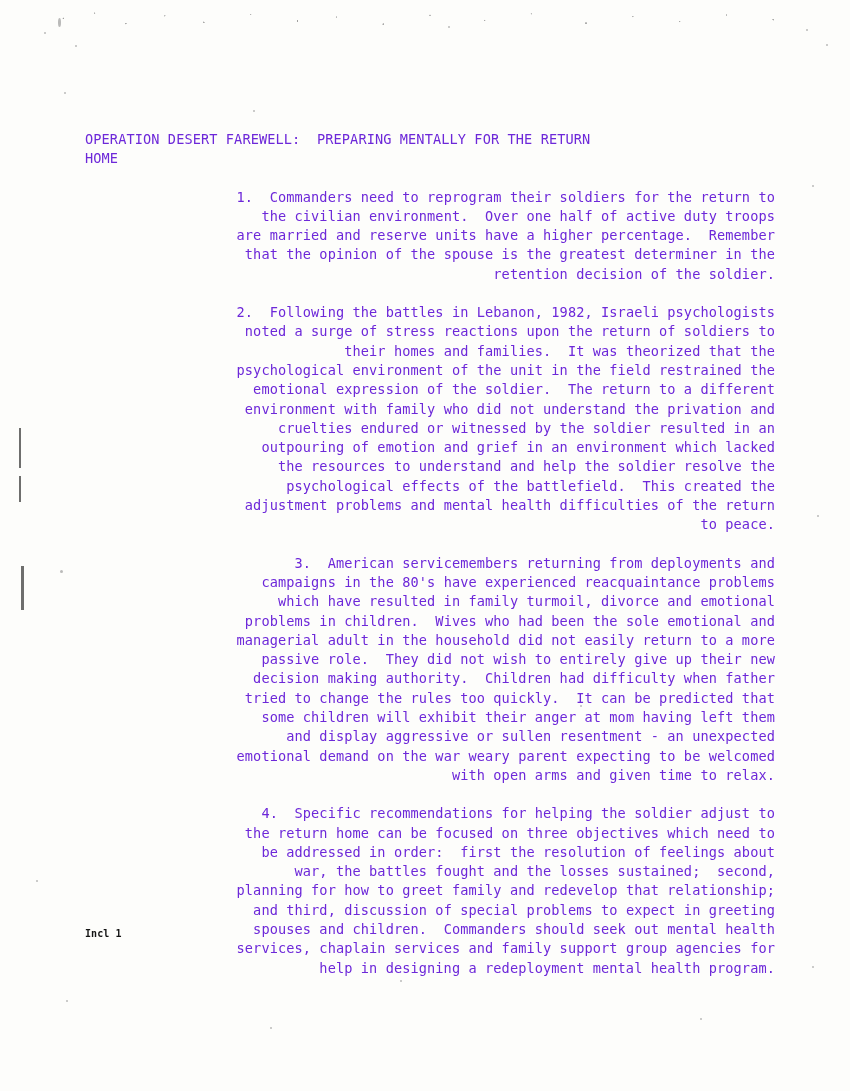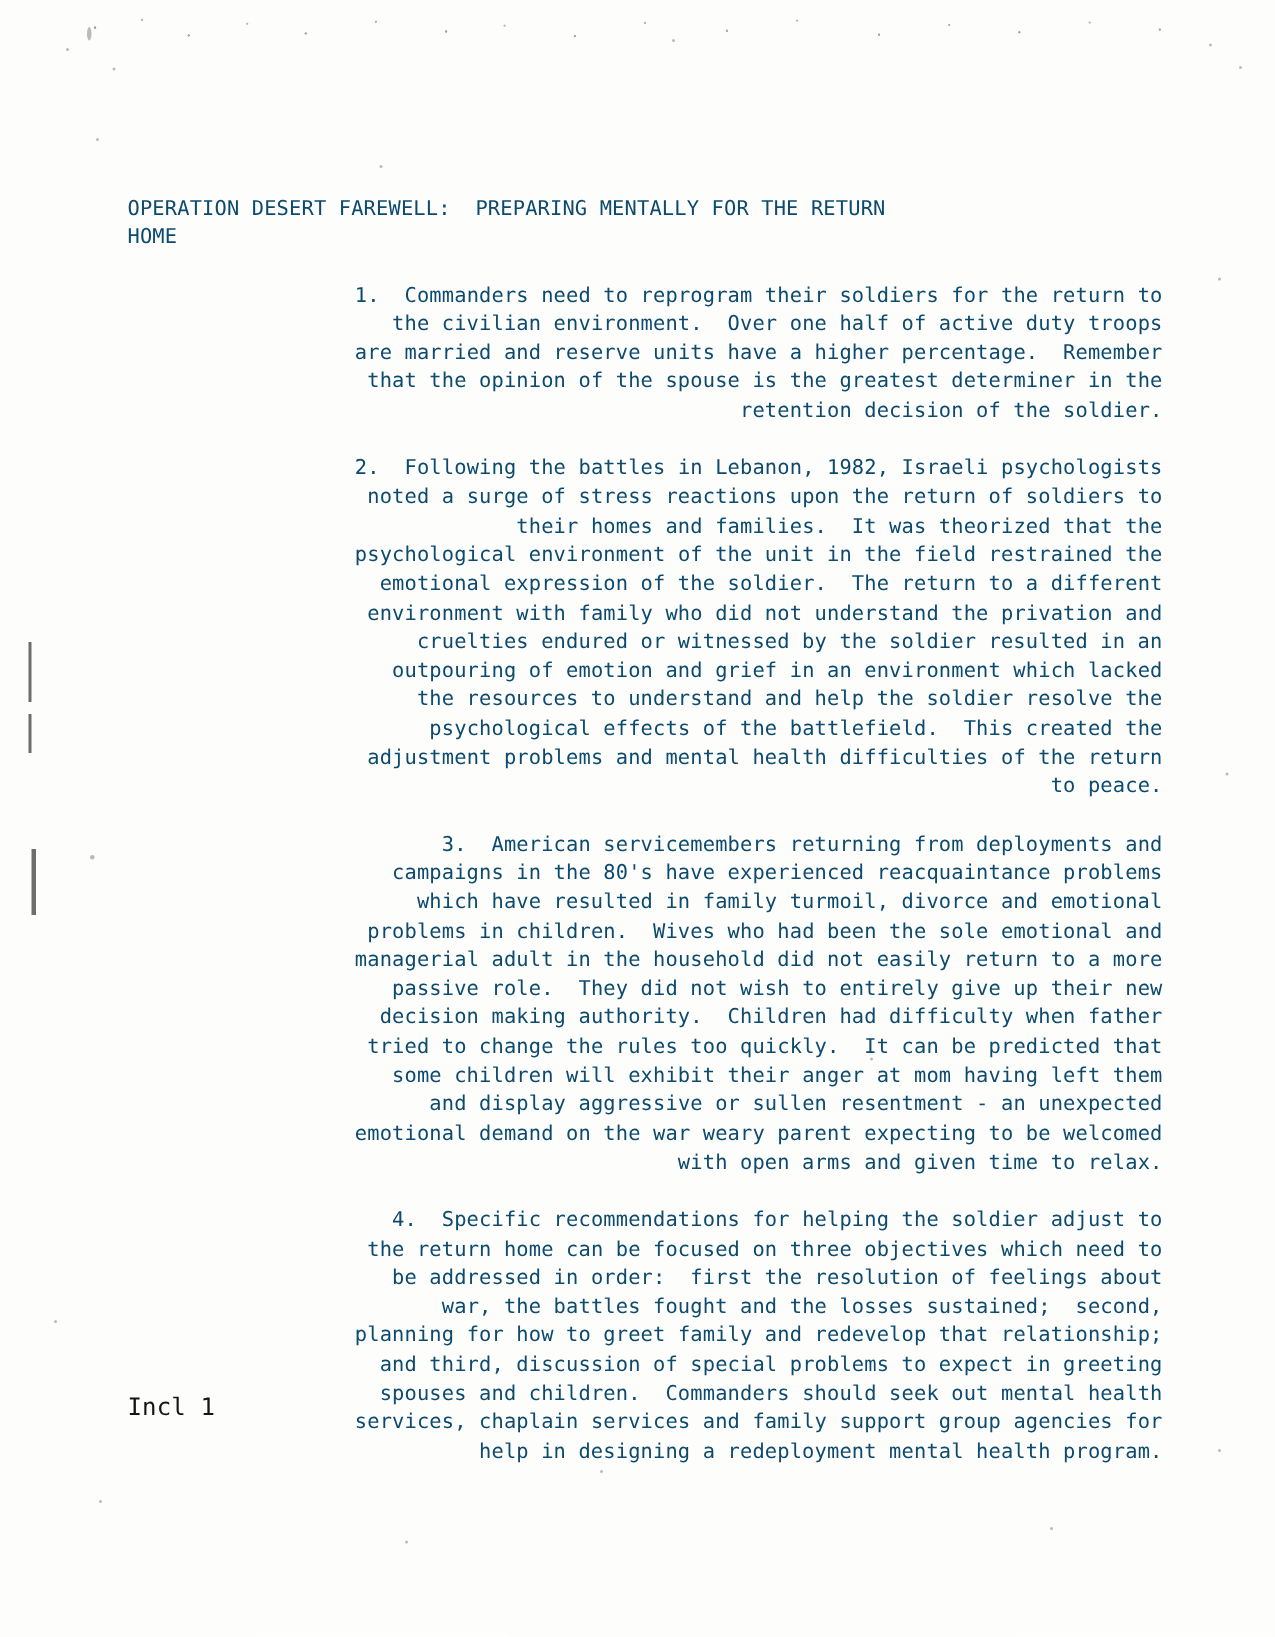--- a/index.html
+++ b/index.html
@@ -61,44 +61,45 @@
     background: #4a4a4a;
     pointer-events: none;
     opacity: 0.8;
   }
 
   .doc-body {
     position: absolute;
     left: 85px;
     top: 130px;
     width: 690px;
-    color: #0c4a6e;
+    color: #6d28d9;
     font-size: 13.6px;
     line-height: 19.3px;
     letter-spacing: 0.1px;
   }
 
   .doc-title {
     white-space: pre-wrap;
     margin-bottom: 19px;
   }
 
   .para {
     white-space: pre-wrap;
     margin-bottom: 19px;
     text-align: right;
   }
 
   .incl {
     position: absolute;
     left: 85px;
     top: 928px;
-    font-size: 16px;
+    font-size: 10px;
     color: #141414;
     letter-spacing: 0.1px;
+    font-weight: bold;
   }
 </style>
 </head>
 <body>
 
 <div class="page">
 
   <div class="scan-noise"></div>
 
   <div class="speck" style="left:58px; top:18px; width:3px; height:9px;"></div>

